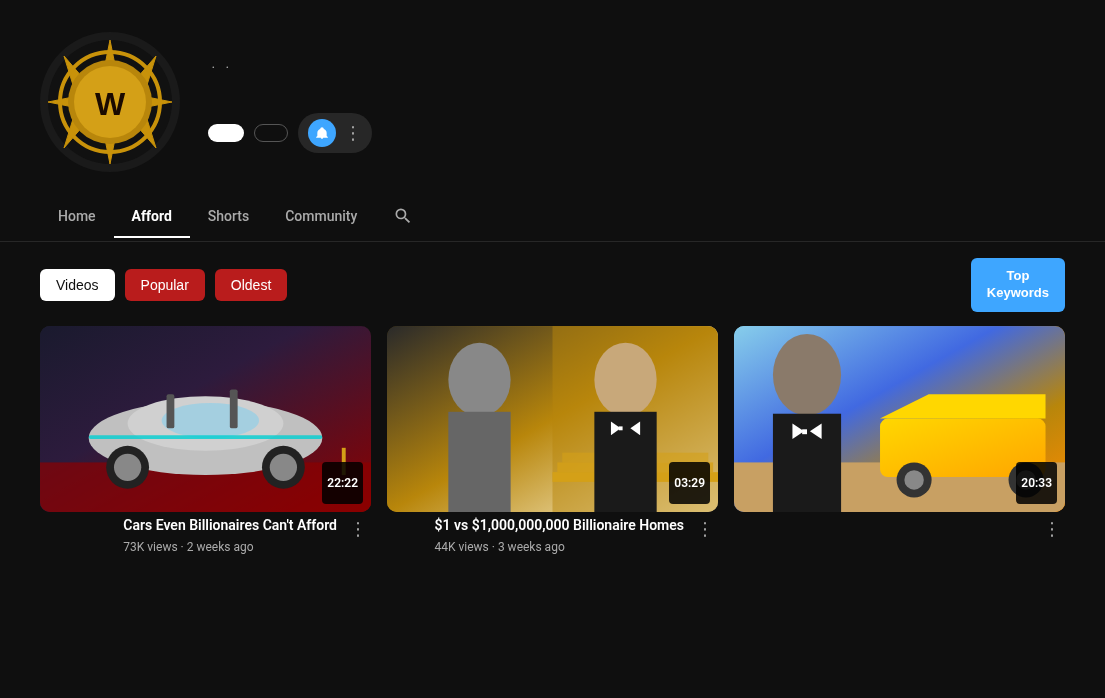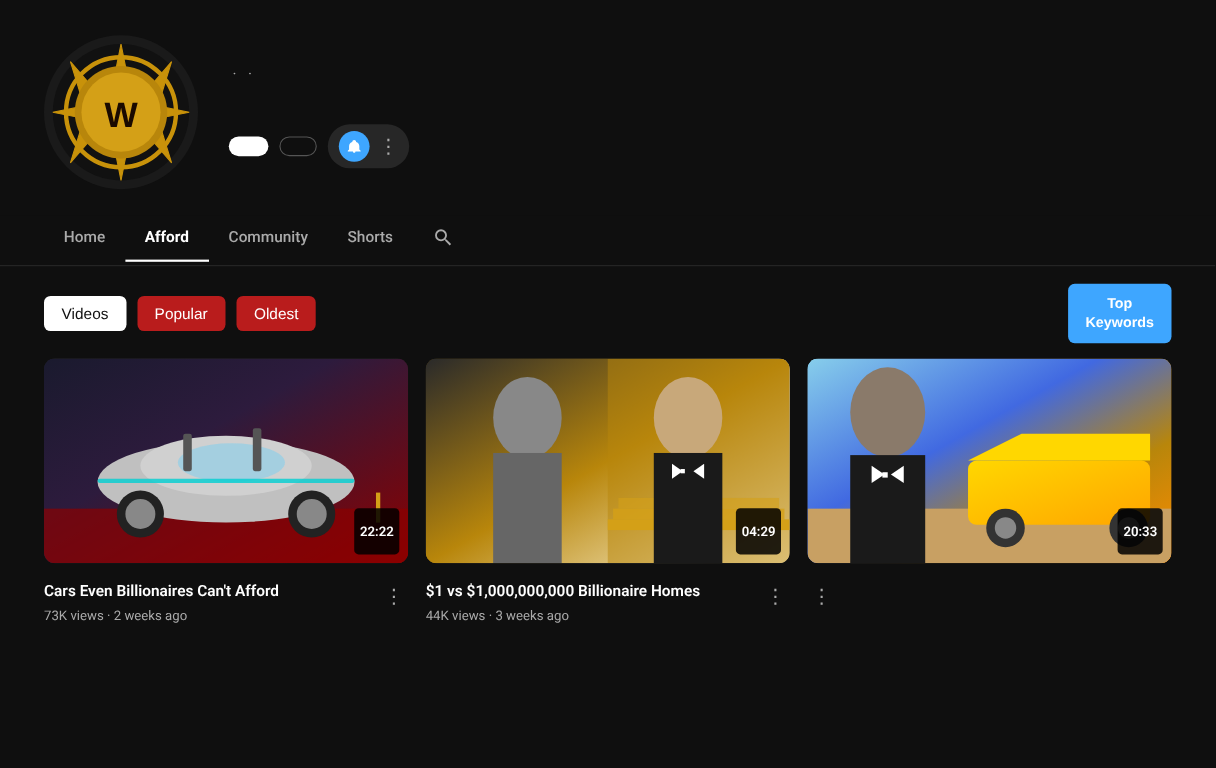--- a/index.html
+++ b/index.html
@@ -263,22 +263,22 @@
       color: #fff;
       font-size: 12px;
       font-weight: 600;
       border-radius: 4px;
       padding: 14px 5px;
     }
 
     .video-info {
       display: flex;
       align-items: flex-start;
-      justify-content: space-between;
-      margin-top: 17px;
+      justify-content: flex-end;
+      margin-top: 4px;
       gap: 8px;
     }
 
     .video-title {
       font-size: 14px;
       font-weight: 600;
       color: #fff;
       line-height: 1.4;
       flex: 1;
     }
@@ -370,22 +370,22 @@
         </div>
         <span class="dots">⋮</span>
       </div>
     </div>
   </div>
 </div>
 
 <nav class="channel-nav">
   <div class="nav-tab active" style="font-size: 14px; font-weight: 500; color: rgb(170, 170, 170); padding: 12px 18px; cursor: pointer; border-bottom: 2px solid transparent; margin-bottom: -1px;">Home</div>
   <div class="nav-tab active" style="font-size: 14px; font-weight: 700; color: rgb(255, 255, 255); padding: 12px 18px; cursor: pointer; border-bottom: 2px solid rgb(255, 255, 255); margin-bottom: -1px;">Afford</div>
+  <div class="nav-tab" style="font-size: 14px; font-weight: 500; color: rgb(170, 170, 170); padding: 12px 18px; cursor: pointer; border-bottom: 2px solid transparent; margin-bottom: -1px;">Shorts</div>
   <div class="nav-tab" style="font-size: 14px; font-weight: 500; color: rgb(170, 170, 170); padding: 12px 18px; cursor: pointer; border-bottom: 2px solid transparent; margin-bottom: -1px;">Community</div>
-  <div class="nav-tab" style="font-size: 14px; font-weight: 500; color: rgb(170, 170, 170); padding: 12px 18px; cursor: pointer; border-bottom: 2px solid transparent; margin-bottom: -1px;">Shorts</div>
   <div class="nav-search">
     <svg width="20" height="20" viewBox="0 0 24 24" fill="#aaa">
       <path d="M15.5 14h-.79l-.28-.27A6.471 6.471 0 0 0 16 9.5 6.5 6.5 0 1 0 9.5 16c1.61 0 3.09-.59 4.23-1.57l.27.28v.79l5 4.99L20.49 19l-4.99-5zm-6 0C7.01 14 5 11.99 5 9.5S7.01 5 9.5 5 14 7.01 14 9.5 11.99 14 9.5 14z"></path>
     </svg>
   </div>
 </nav>
 
 <div class="filter-row">
   <div class="filter-pills">
     <button class="pill active">Videos</button>
@@ -466,21 +466,21 @@
           <rect x="63" y="88" width="64" height="103" fill="#666"></rect>
 
           <ellipse cx="245" cy="55" rx="32" ry="38" fill="#c8a87a"></ellipse>
           <rect x="213" y="88" width="64" height="103" fill="#1a1a1a"></rect>
 
           <polygon points="230,98 240,105 230,112" fill="#fff"></polygon>
           <polygon points="260,98 250,105 260,112" fill="#fff"></polygon>
           <rect x="238" y="103" width="4" height="4" fill="#fff"></rect>
         </svg>
       </div>
-      <div class="duration-badge">04:29</div>
+      <div class="duration-badge">03:29</div>
     </div>
     <div class="video-info">
       <div>
         <div class="video-title">$1 vs $1,000,000,000 Billionaire Homes</div>
         <div class="video-meta">44K views · 3 weeks ago</div>
       </div>
       <div class="video-more-btn">⋮</div>
     </div>
   </div>
 

